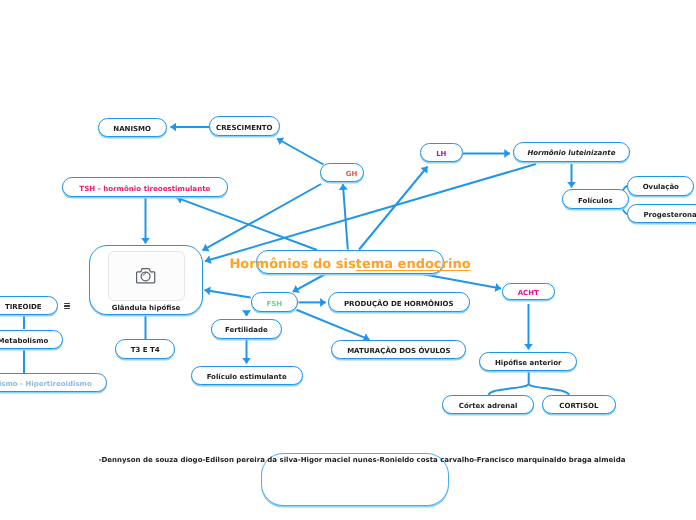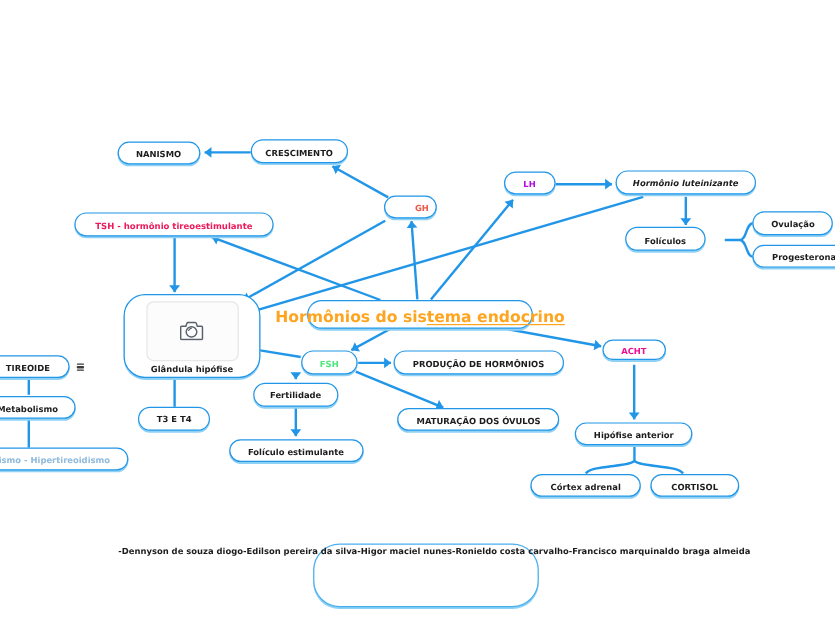--- a/index.html
+++ b/index.html
@@ -63,36 +63,36 @@
     <line x1="24" y1="315" x2="24" y2="329"></line>
     <line x1="24" y1="349" x2="24" y2="373"></line>
     <path d="M 604 200 L 616.5 200 C 622.5 200 621.5 186 627.5 186 M 616.5 200 C 622.5 200 621.5 214 627.5 214"></path>
     <path d="M 528.7 372 L 528.7 383.4 C 528.7 386.4 520 387.2 508 388.8 C 498 390.1 491 390.6 488.2 394.6 M 528.7 383.4 C 528.7 386.4 537.4 387.2 549.4 388.8 C 559.4 390.1 566.4 390.6 569.2 394.6"></path>
   </g>
 </svg>
 
 <div class="node" style="left:97.7px;top:117.7px;width:68.9px;height:19.6px;font-size:7px;color:#1c1c1c;letter-spacing:0px;">
       <span>NANISMO</span>
     </div>
-<div class="node" style="left:208.8px;top:116.2px;width:81px;height:20.3px;font-size:7px;color:#1c1c1c;letter-spacing:0px;">
+<div class="node" style="left:208.8px;top:116.2px;width:71px;height:20.3px;font-size:7px;color:#1c1c1c;letter-spacing:0px;">
       <span>CRESCIMENTO</span>
     </div>
 <div class="node" style="left:61.5px;top:177.2px;width:166.8px;height:19.4px;font-size:7.1px;color:#ec1a5c;letter-spacing:0px;">
       <span>TSH -  hormônio tireoestimulante</span>
     </div>
 <div class="node" style="left:319.9px;top:163.2px;width:44.4px;height:19.3px;font-size:7px;color:#ec5a4b;letter-spacing:0px;padding-left:19px;">
       <span>GH</span>
     </div>
 <div class="node" style="left:420px;top:142.7px;width:42.6px;height:19.3px;font-size:7px;color:#b40ee0;letter-spacing:0px;">
       <span>LH</span>
     </div>
 <div class="node" style="left:512.5px;top:141.7px;width:117.8px;height:20.2px;font-size:7px;color:#1c1c1c;letter-spacing:0px;font-style:italic;">
       <span>Hormônio luteinizante</span>
     </div>
-<div class="node" style="left:521px;top:189.4px;width:66.8px;height:20.1px;font-size:7px;color:#1c1c1c;letter-spacing:0px;">
+<div class="node" style="left:562px;top:189.4px;width:66.8px;height:20.1px;font-size:7px;color:#1c1c1c;letter-spacing:0px;">
       <span>Folículos</span>
     </div>
 <div class="node" style="left:627.2px;top:175.5px;width:67.2px;height:20.1px;font-size:7px;color:#1c1c1c;letter-spacing:0px;">
       <span>Ovulação</span>
     </div>
 <div class="node" style="left:627.2px;top:203.7px;width:85.8px;height:19.3px;font-size:7px;color:#1c1c1c;letter-spacing:0px;">
       <span>Progesterona</span>
     </div>
 <div class="node" style="left:256px;top:250px;width:188px;height:24px;font-size:13px;color:#ffa41e;letter-spacing:0px;">
       <span>Hormônios do sis</span>
@@ -130,21 +130,21 @@
     </div>
 <div class="node" style="left:-11.6px;top:296px;width:69.7px;height:19.1px;font-size:7px;color:#1c1c1c;letter-spacing:0px;">
       <span>TIREOIDE</span>
     </div>
 <div class="node" style="left:-17.3px;top:330px;width:80.5px;height:19.3px;font-size:7px;color:#1c1c1c;letter-spacing:0px;">
       <span>Metabolismo</span>
     </div>
 <div class="node" style="left:-60.8px;top:373.1px;width:168px;height:19px;font-size:7px;color:#8fbadd;letter-spacing:0px;">
       <span>Hipotireoidismo - Hipertireoidismo</span>
     </div>
-<div class="imgnode" style="left:89px;top:245px;width:114px;height:70px;padding:4.5px 0 0 0;margin-left:14px;">
+<div class="imgnode" style="left:89px;top:245px;width:114px;height:70px;padding:4.5px 0 0 0;">
   <div class="imgbox" style="width:75px;height:48.5px;">
     <svg width="19.3" height="16.6" viewBox="0 0 24 20" preserveAspectRatio="none" fill="none" stroke="#595f6b" stroke-width="1.5" stroke-linejoin="round" stroke-linecap="round">
       <path d="M1.7 5.9h4.4l1.0-2.9a1.3 1.3 0 0 1 1.2-0.9h7.4a1.3 1.3 0 0 1 1.2 0.9l1.0 2.9h4.4a1.0 1.0 0 0 1 1.0 1.0v11.3a1.0 1.0 0 0 1-1.0 1.0H1.7a1.0 1.0 0 0 1-1.0-1.0V6.9a1.0 1.0 0 0 1 1.0-1.0z"></path>
       <ellipse cx="11.9" cy="11.5" rx="5.5" ry="5.2"></ellipse>
       <path d="M8.9 10.1a5.2 5.0 0 0 1 2.9-2.4" stroke-width="1.2"></path>
     </svg>
   </div>
   <div class="imgcap" style="margin-top:4px;">Glândula hipófise</div>
 </div>
 

